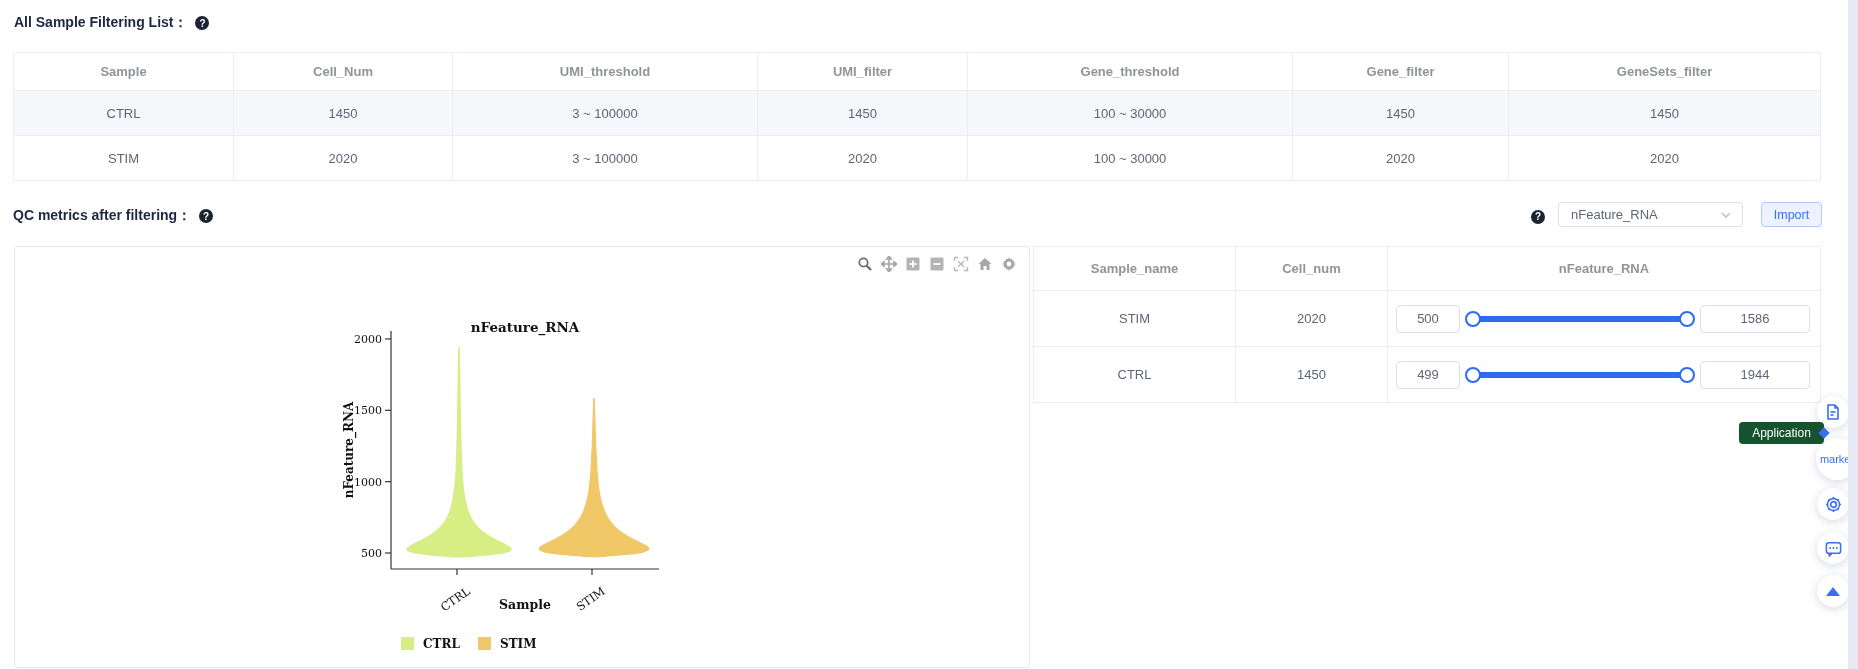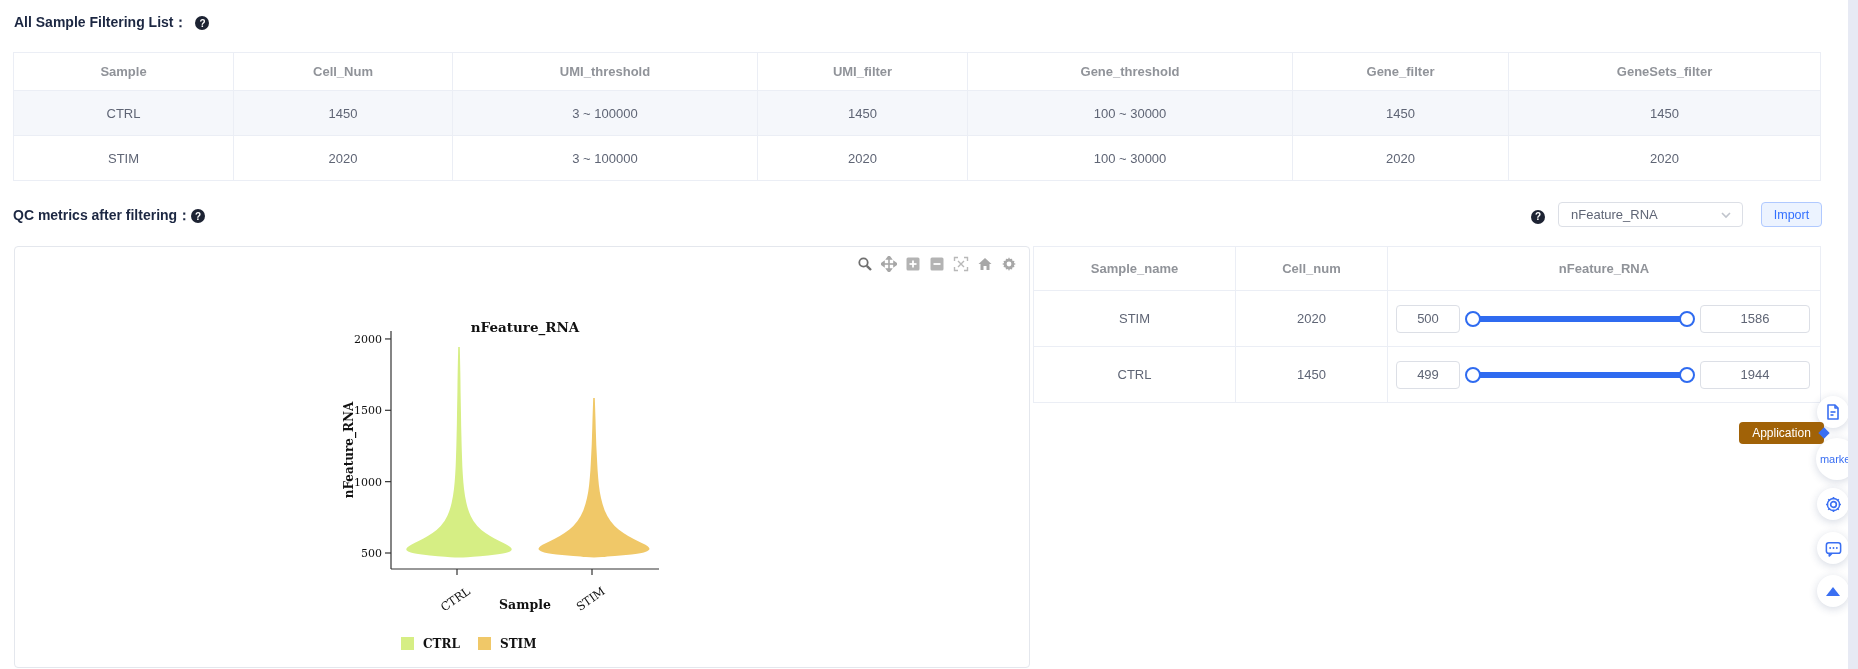--- a/index.html
+++ b/index.html
@@ -41,21 +41,21 @@
   .rail-wrap { position:relative; flex:1; height:16px; }
   .rail { position:absolute; left:0; right:0; top:5px; height:6px; border-radius:3px; background:#2f6bf0; }
   .handle { position:absolute; top:0; width:16px; height:16px; border-radius:50%;
             background:#fff; border:2px solid #2f6bf0; cursor:pointer; }
   .handle.left { left:-8px; } .handle.right { right:-8px; }
 
   
   .float-circle { position:absolute; width:32px; height:32px; border-radius:50%; background:#fff;
                   box-shadow:0 2px 8px rgba(30,50,100,.18); display:flex; align-items:center;
                   justify-content:center; cursor:pointer; }
-  .app-tip { position:absolute; left:1739px; top:422px; width:85px; height:22px; background:#a16207;
+  .app-tip { position:absolute; left:1739px; top:422px; width:85px; height:22px; background:#14532d;
              color:#fff; font-size:12px; border-radius:4px; display:flex; align-items:center;
              justify-content:center; cursor:pointer; z-index:5; }
   .app-tip:after { content:""; position:absolute; right:-4px; top:7px; width:8px; height:8px;
                    background:#3a6ff2; transform:rotate(45deg); }
   .scrollbar-track { position:absolute; right:0; top:0; width:10px; height:669px; background:#e7eaf4; }
 </style>
 </head>
 <body>
 
 <div id="stage">
@@ -103,21 +103,21 @@
             <td>3 ~ 100000</td>
             <td>2020</td>
             <td>100 ~ 30000</td>
             <td>2020</td>
             <td>2020</td>
           </tr>
         </tbody>
     </table>
   </div>
 
-  <div class="abs" style="left:13px; top:207px; display:flex; align-items:center; ">
+  <div class="abs" style="left:13px; top:207px; display:flex; align-items:center; gap:8px;">
     <span class="section-title">QC metrics after filtering：</span>
     <span class="help-icon">?</span>
   </div>
 
   <div class="abs" style="left:1531px; top:206px;">
     <span class="help-icon">?</span>
   </div>
   <div class="abs select-box" style="left:1558px; top:202px;">
     <span>nFeature_RNA</span>
     <svg width="12" height="8" viewBox="0 0 12 8">

